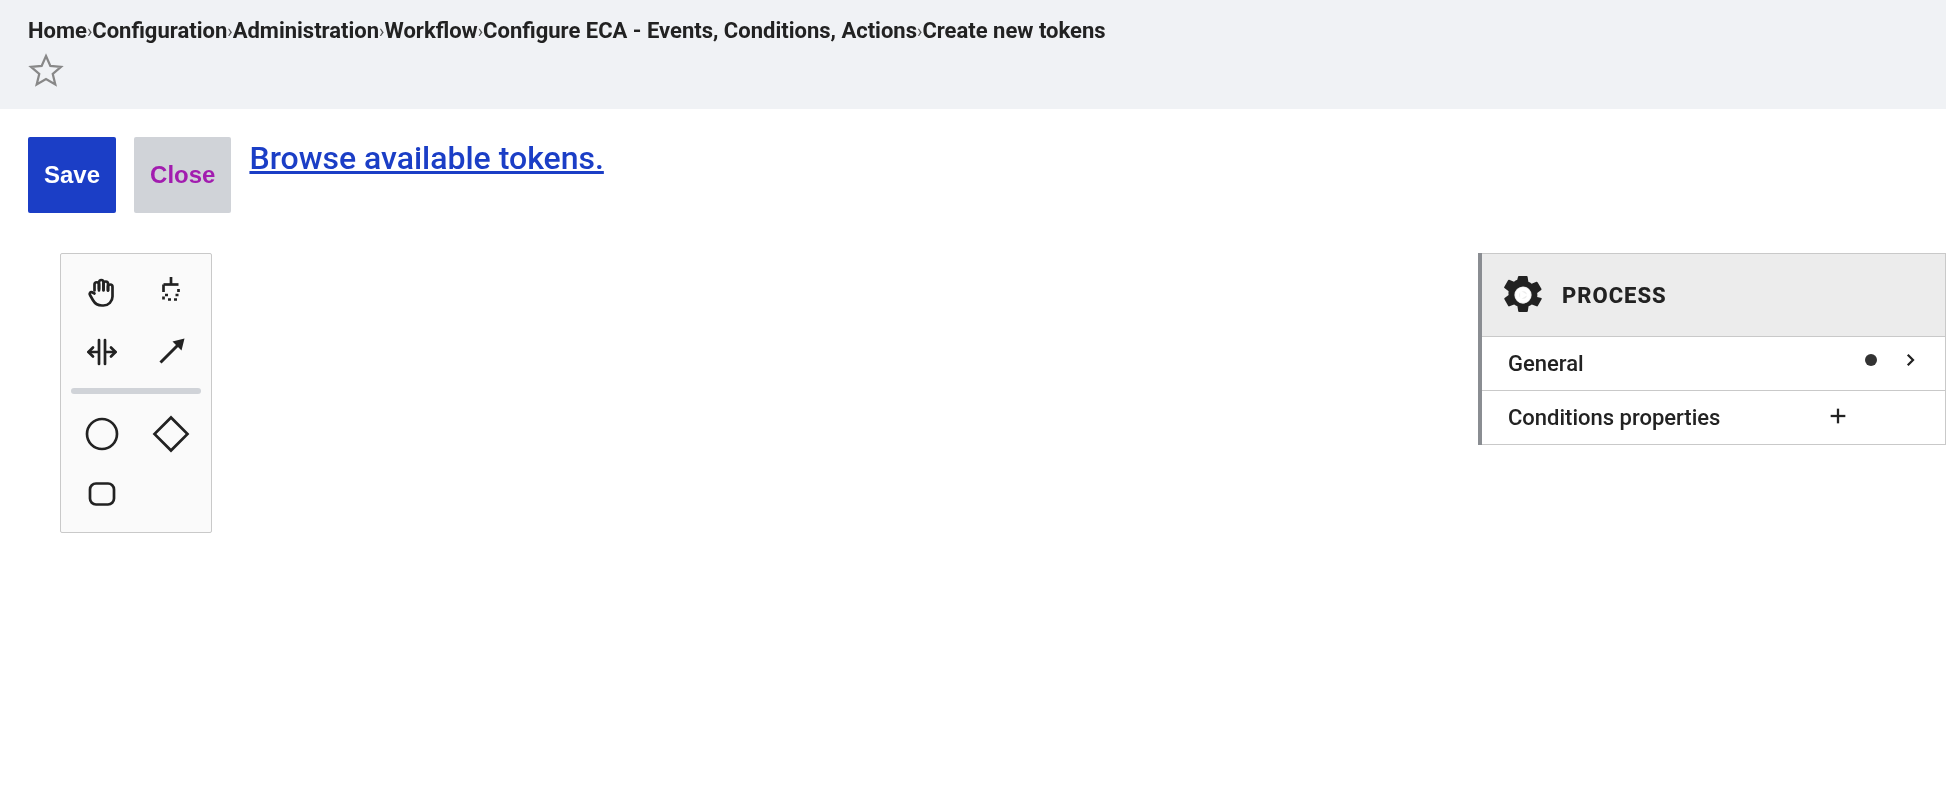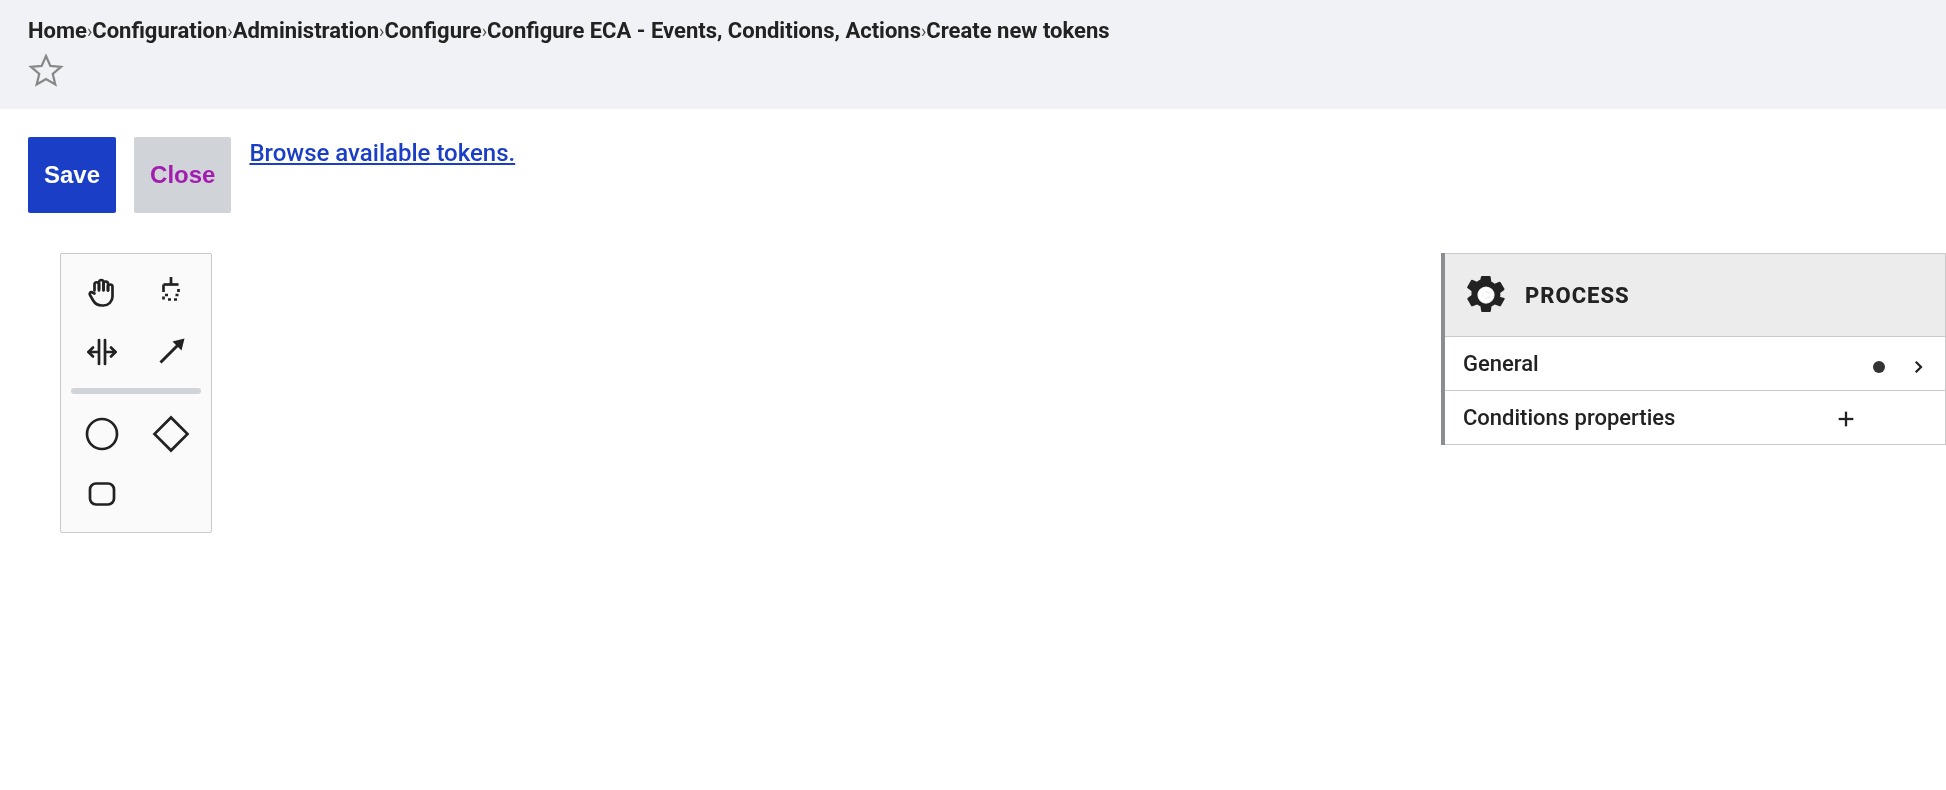--- a/index.html
+++ b/index.html
@@ -46,21 +46,21 @@
       font-weight: 700;
       padding: 24px 16px;
       cursor: pointer;
       border-radius: 2px;
     }
     .btn-primary { background: #1b3ec6; color: #fff; }
     .btn-secondary { background: #d0d3d8; color: #a21caf; }
     .tokens-link {
       color: #1b3ec6;
       text-decoration: underline;
-      font-size: 24px;
+      font-size: 32px;
       font-weight: 500;
       cursor: pointer;
       margin-top: 2px;
     }
     .editor-area {
       position: relative;
       min-height: 520px;
       margin-top: 20px;
     }
     .palette {
@@ -92,47 +92,47 @@
     .palette-sep {
       height: 6px;
       background: #d0d3d8;
       margin: 6px 4px 10px 4px;
       border-radius: 3px;
     }
     .panel {
       position: absolute;
       right: 0;
       top: 20px;
-      width: 505px;
+      width: 468px;
       background: #fff;
       border-left: 4px solid #8a8d92;
     }
     .panel-header {
       display: flex;
       align-items: center;
       gap: 16px;
       background: #ececec;
       border: 1px solid #c9c9c9;
       border-left: none;
       padding: 18px 18px;
     }
     .panel-header-title {
       font-size: 22px;
       font-weight: 800;
       letter-spacing: 1px;
       color: #222;
     }
     .panel-section {
       display: flex;
-      align-items: flex-end;
+      align-items: flex-start;
       justify-content: space-between;
       border: 1px solid #c9c9c9;
       border-left: none;
       border-top: none;
-      padding: 14px 18px;
+      padding: 14px 26px;
       font-size: 22px;
       font-weight: 500;
       cursor: pointer;
     }
     .panel-section .right {
       display: flex;
       align-items: center;
       gap: 24px;
     }
     .dot {
@@ -147,21 +147,21 @@
 <body>
 
 <div class="header-region">
   <nav class="breadcrumb">
     <a>Home</a>
     <span class="sep">›</span>
     <a>Configuration</a>
     <span class="sep">›</span>
     <a>Administration</a>
     <span class="sep">›</span>
-    <a>Configure</a>
+    <a>Workflow</a>
     <span class="sep">›</span>
     <a>Configure ECA - Events, Conditions, Actions</a>
     <span class="sep">›</span>
     <a>Create new tokens</a>
   </nav>
   <div class="star-row">
     <span class="star-icon">
       <svg width="36" height="36" viewBox="0 0 24 24" fill="none" stroke="#888" stroke-width="1.5">
         <polygon points="12,2 14.9,8.6 22,9.3 16.5,14 18.2,21 12,17.3 5.8,21 7.5,14 2,9.3 9.1,8.6"></polygon>
       </svg>

